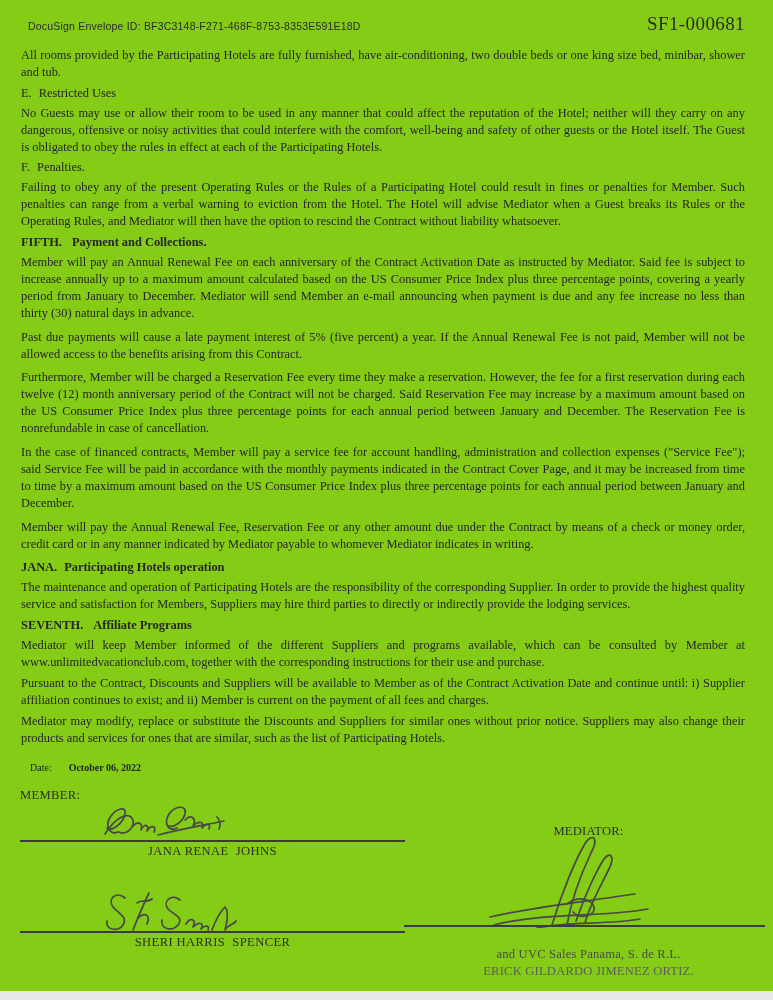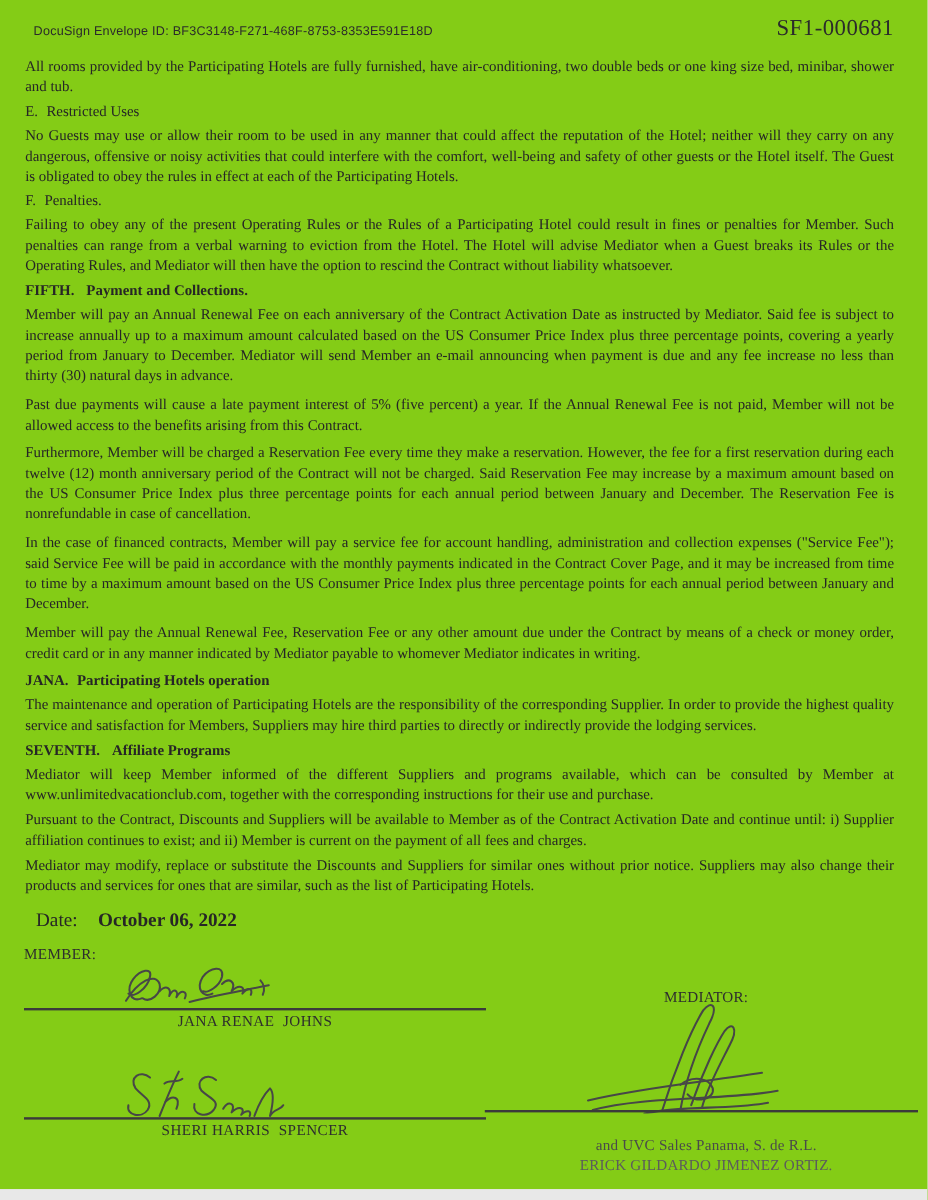--- a/index.html
+++ b/index.html
@@ -30,21 +30,21 @@
   .doc p{margin:0 0 4px 0;}
   .doc p.sp{margin-bottom:7px;}
   .doc .hline{margin:0 0 3px 0;text-align:left;}
   .pfx{margin-right:7px;}
   .pfx-wide{margin-right:10px;font-family:Liberation Serif, serif;}
   .bold{font-weight:bold;}
   .u{}
   
   .dateline{
     margin:13px 0 0 9px;
-    font-size:16px;
+    font-size:10px;
   }
   .dateline .val{font-weight:bold;margin-left:17px;}
   
   .sigzone{position:relative;height:238px;margin-top:2px;font-size:12.6px;}
   .abs{position:absolute;}
   .col-label{width:385px;letter-spacing:.3px;color:#2e2e2e;}
   .sigline{border-top:2px solid #3b3b3b;height:0;}
   .sig-name{width:385px;text-align:center;white-space:pre;letter-spacing:.4px;color:#2e2e2e;}
   .med-center{width:353px;text-align:center;letter-spacing:.2px;}
   .faded1{color:#4a4a4a;}

